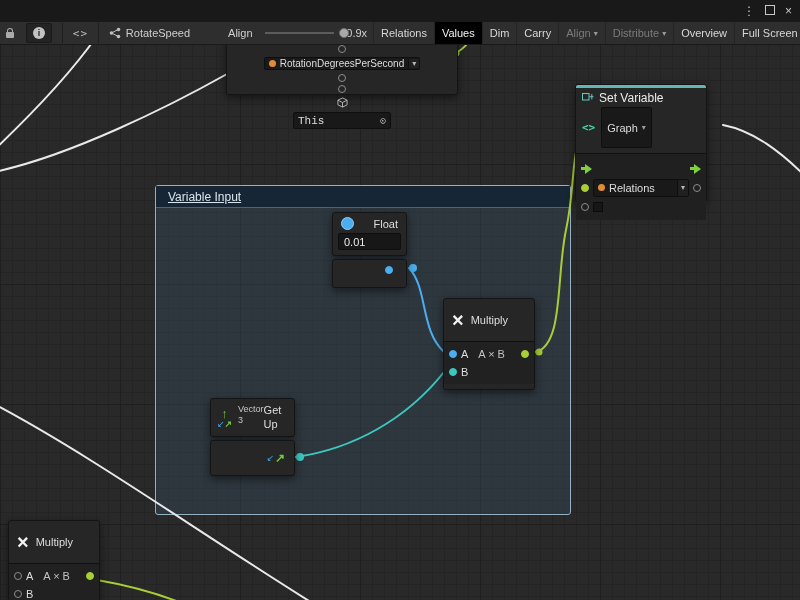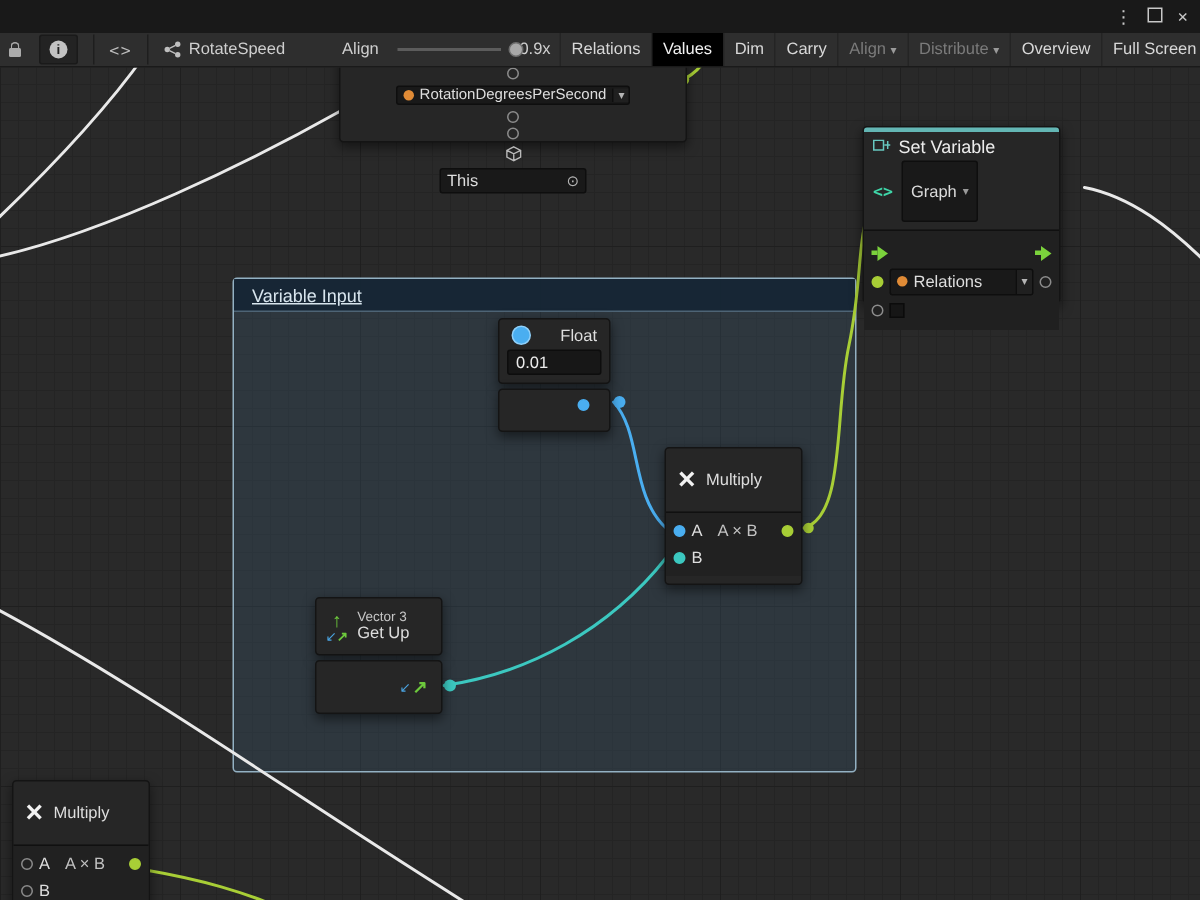--- a/index.html
+++ b/index.html
@@ -72,21 +72,21 @@
   .ring.f-blue{background:#4aaef0;border-color:#4aaef0;}
   .ring.f-teal{background:#3cc8c0;border-color:#3cc8c0;}
   .odot{width:7px;height:7px;border-radius:50%;background:#e08b36;flex:0 0 auto;}
   .bdot{width:13px;height:13px;border-radius:50%;background:#4aaef0;border:1px solid #8fd0fa;box-sizing:border-box;}
   .select{display:flex;align-items:center;gap:4px;background:#191919;border:1px solid #0e0e0e;
           border-radius:2px;height:16px;padding:0 0 0 4px;overflow:hidden;}
   .select .txt{white-space:nowrap;overflow:hidden;}
   .caret{border-left:1px solid #0e0e0e;padding:0 3px;font-size:8px;color:#b5b5b5;height:100%;
          display:flex;align-items:center;background:#202020;}
   .field{display:flex;align-items:center;gap:4px;background:#191919;border:1px solid #0e0e0e;
-         border-radius:2px;height:15px;padding:0 4px;}
+         border-radius:2px;height:15px;padding:0 4px;font-family:Liberation Mono, monospace;}
 
   
   #n-getvar{left:226px;top:34px;width:232px;height:61px;padding-top:10px;}
   #n-getvar .prow{margin-bottom:3px;flex-direction:column;}
 
   
   #n-setvar{left:575px;top:84px;width:132px;height:118px;}
   .sv-topbar{height:3px;background:#63b6b4;border-radius:2px 2px 0 0;}
   .sv-header{padding:3px 6px 2px 6px;display:flex;align-items:center;gap:5px;font-size:12px;color:#ececec;}
   .sv-sub{display:flex;align-items:center;gap:6px;padding:0 6px 5px 6px;}
@@ -121,21 +121,21 @@
   .mul-ports .out{margin-left:auto;}
   #n-mul1{left:443px;top:298px;width:92px;height:92px;}
   #n-mul2{left:8px;top:520px;width:92px;height:92px;}
 
   
   #n-vec{left:210px;top:398px;width:85px;height:39px;display:flex;align-items:center;padding:2px 6px;gap:6px;}
   .vec-icons{display:flex;flex-direction:column;align-items:center;line-height:1;}
   .arr-up{color:#6dc93c;font-weight:bold;font-size:13px;}
   .arr-sw{color:#4aa3e0;font-size:9px;}
   .arr-ne{color:#6dc93c;font-size:9px;font-weight:bold;}
-  .vec-text{display:flex;flex-direction:column;line-height:1.2;}
+  .vec-text{display:flex;flex-direction:row;line-height:1.2;}
   .vec-type{font-size:9px;color:#c6c6c6;}
   #s-vec{left:210px;top:440px;width:85px;height:36px;display:flex;align-items:center;
          justify-content:flex-end;padding-right:9px;gap:1px;}
   #s-vec .arr-ne{font-size:12px;}
 </style>
 </head>
 <body>
 
 <div class="app">
 

